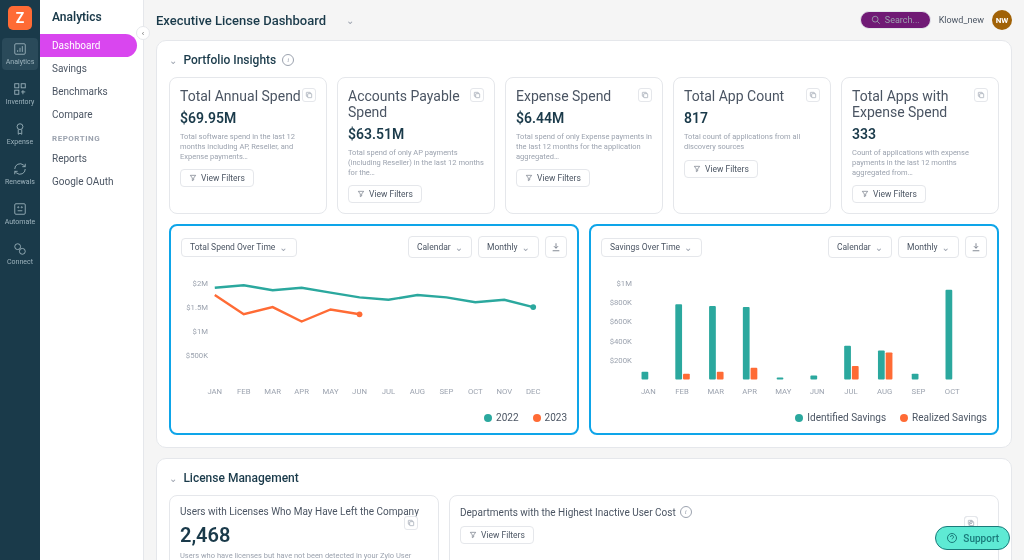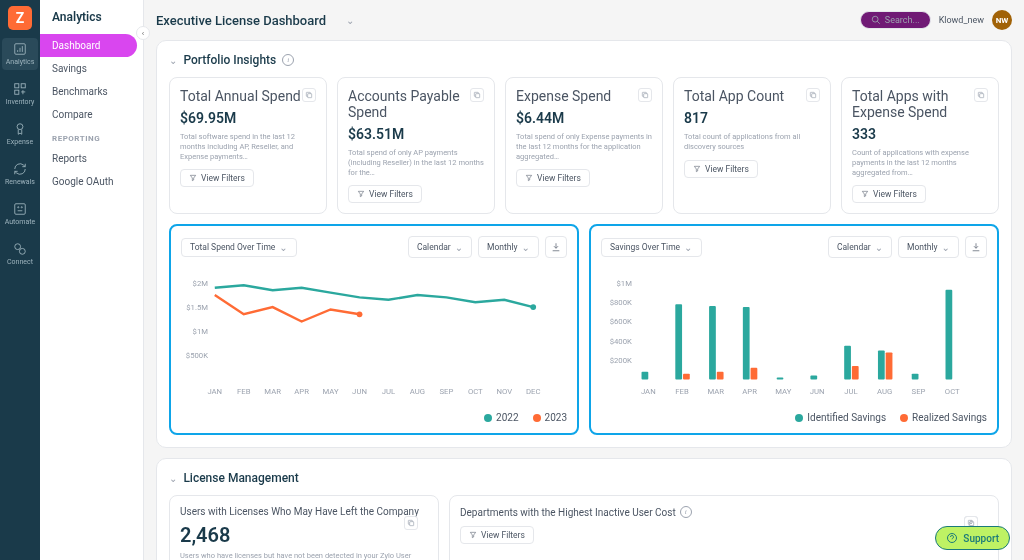--- a/index.html
+++ b/index.html
@@ -48,21 +48,21 @@
 .legend-item{display:flex;align-items:center;gap:4px}
 .dot{width:8px;height:8px;border-radius:50%}
 .lm-row{display:flex;gap:10px}
 .lm-card{border:1px solid #e5e7eb;border-radius:8px;padding:10px;position:relative}
 .lm-card:first-child{width:270px}
 .lm-card:last-child{flex:1}
 .lm-title{font-size:10px;color:#4b5563;margin-bottom:6px;display:flex;align-items:center;gap:4px}
 .lm-val{font-size:20px;font-weight:600;color:#1a3a4a;margin-bottom:4px}
 .lm-desc{font-size:7.5px;color:#9ca3af}
 .lm-icons{position:absolute;top:10px;right:10px;display:flex;gap:4px}
-.support{position:fixed;bottom:10px;right:14px;display:flex;align-items:center;gap:5px;padding:5px 10px;border:1.5px solid #1a7a7a;border-radius:14px;background:#bef264;font-size:10px;color:#1a7a7a;font-weight:500;cursor:pointer}
+.support{position:fixed;bottom:10px;right:14px;display:flex;align-items:center;gap:5px;padding:5px 10px;border:1.5px solid #1a7a7a;border-radius:14px;background:#5eead4;font-size:10px;color:#1a7a7a;font-weight:500;cursor:pointer}
 .support svg{width:12px;height:12px;stroke:#1a7a7a;fill:none;stroke-width:2}
 .axis-label{font-size:8px;fill:#9ca3af}
 </style>
 </head>
 <body>
 
 <div class="rail">
   <div class="rail-logo">Z</div>
   <div class="rail-item active">
       <svg viewBox="0 0 24 24">

